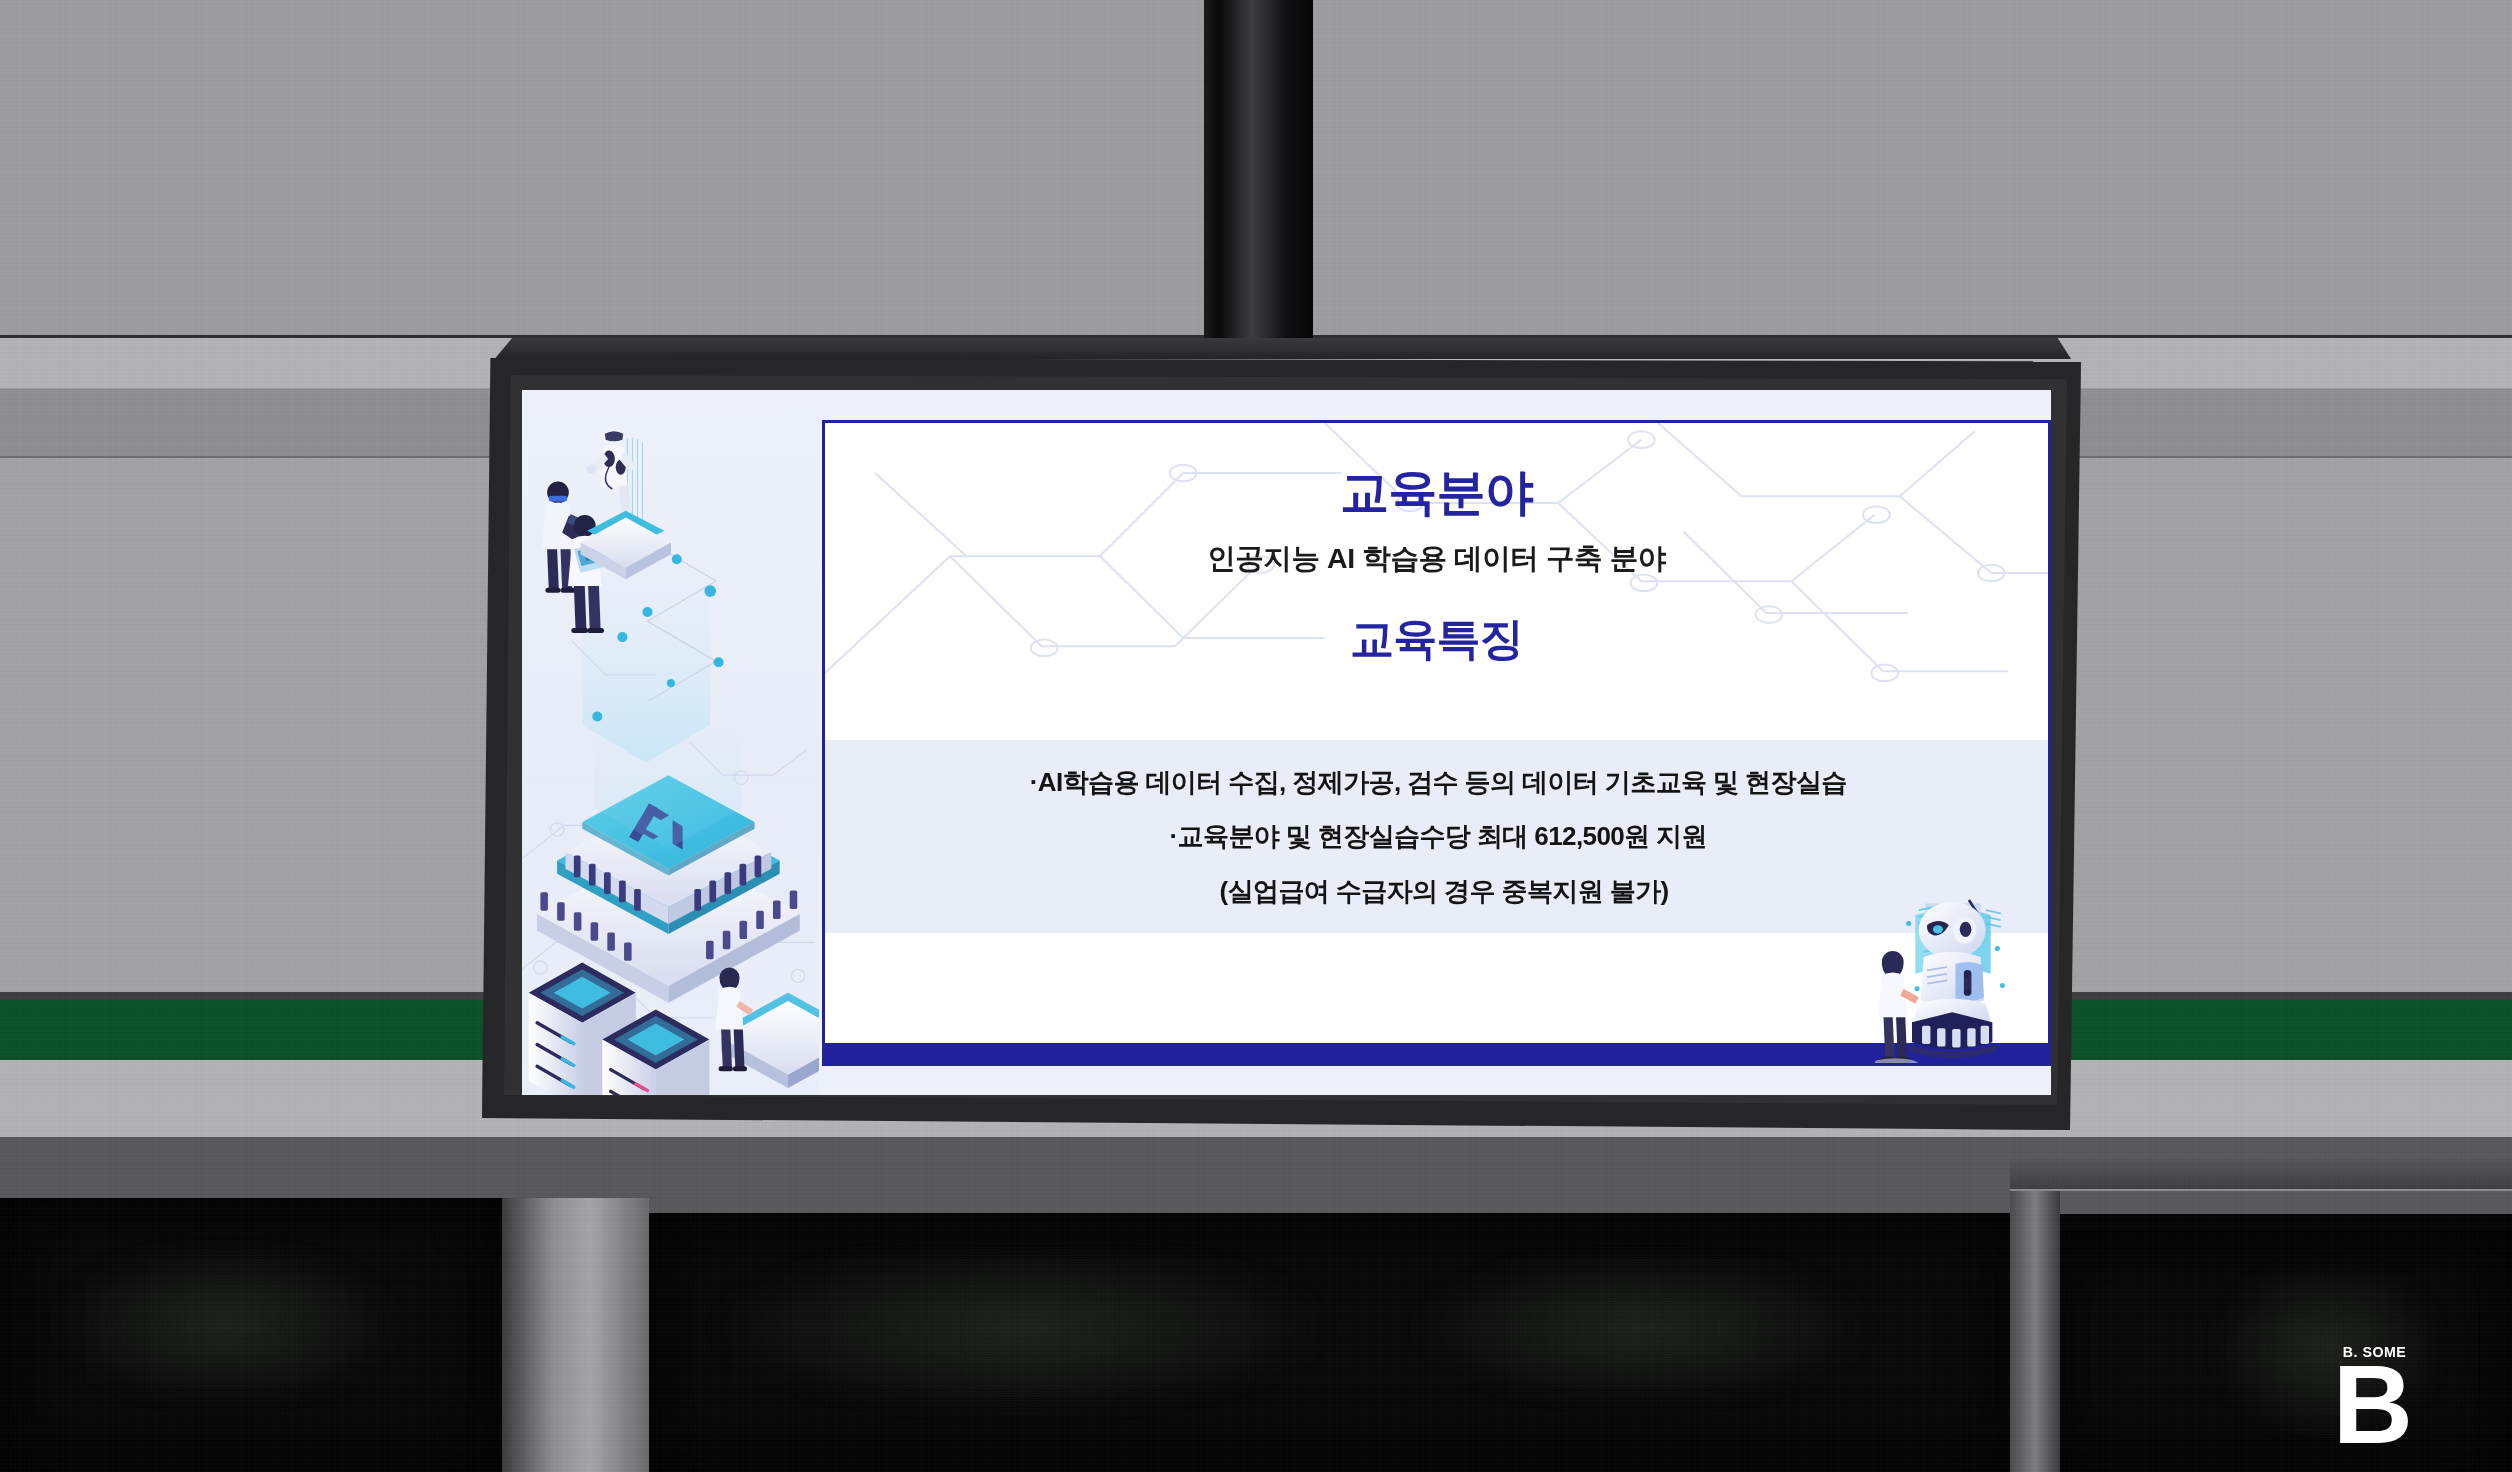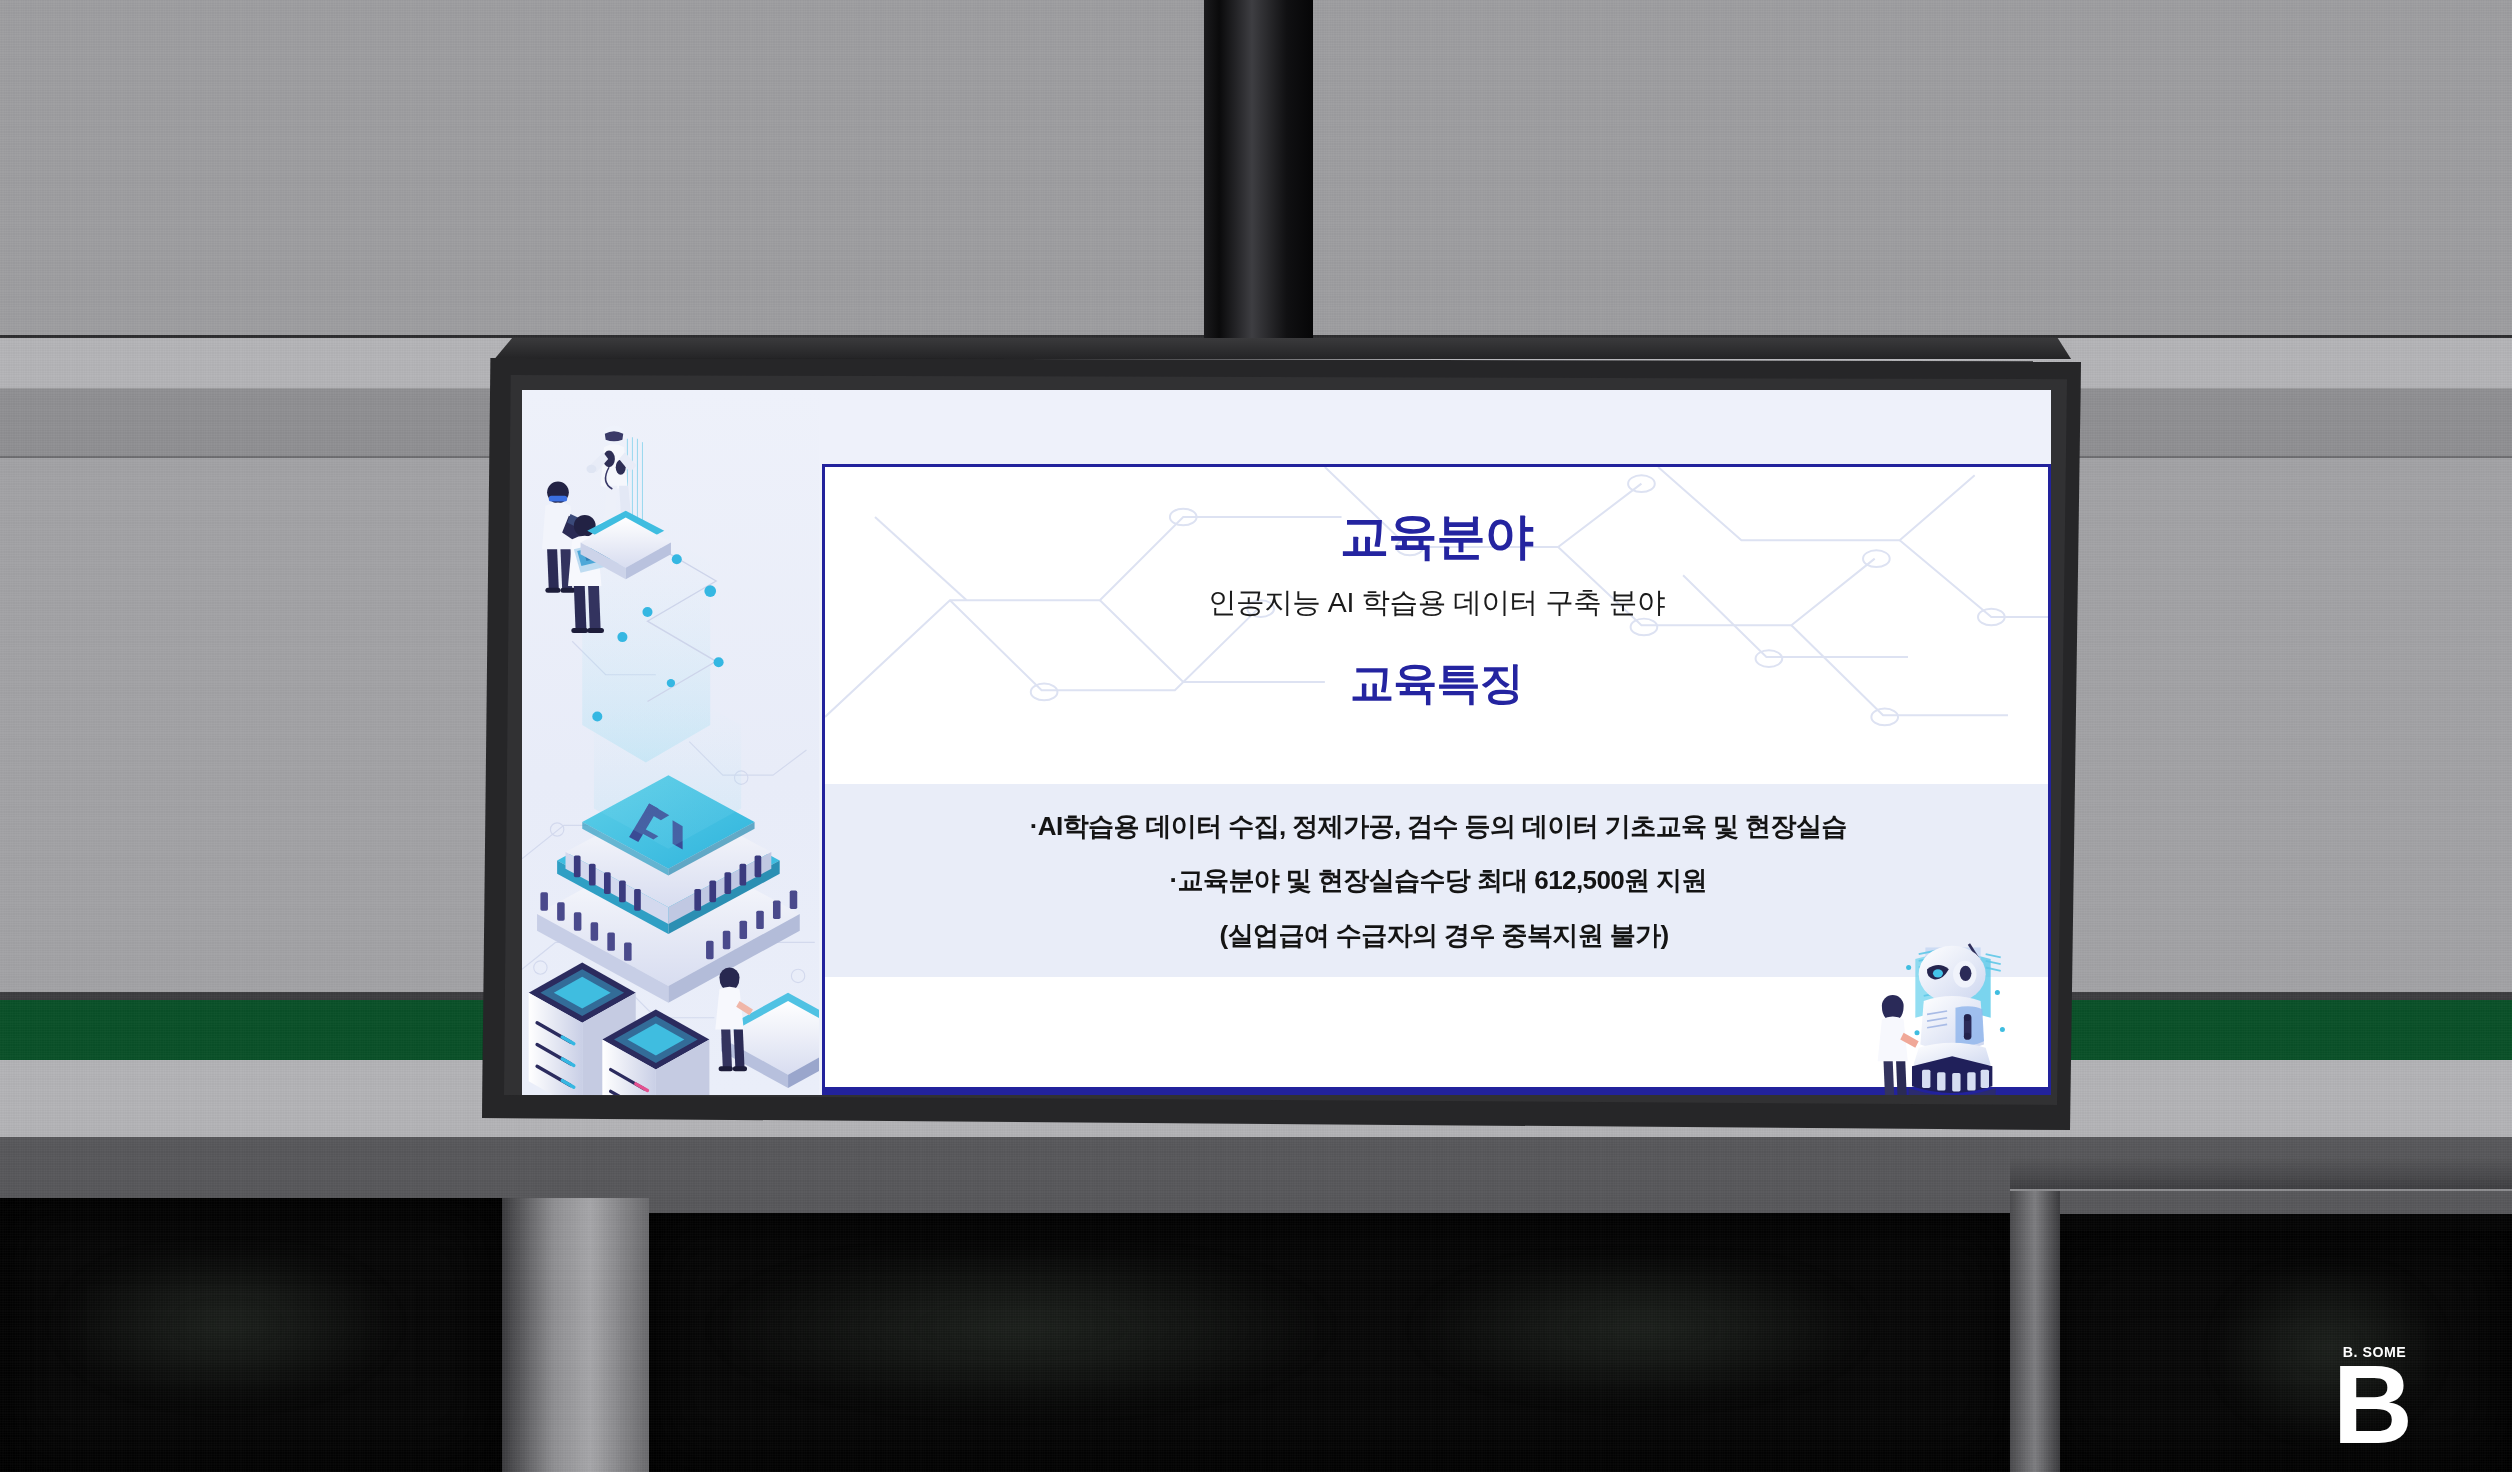--- a/index.html
+++ b/index.html
@@ -125,21 +125,21 @@
   .heading-main {
     color: #2424a0;
     font-size: 49px;
     font-weight: 800;
     letter-spacing: -0.8px;
     line-height: 1.05;
   }
   .subheading {
     color: #1b1b1b;
     font-size: 28.5px;
-    font-weight: 400;
+    font-weight: 700;
     margin-top: 22px;
     letter-spacing: -0.4px;
   }
   .heading-second {
     color: #2424a0;
     font-size: 44px;
     font-weight: 800;
     margin-top: 32px;
     letter-spacing: -0.8px;
   }
@@ -459,21 +459,21 @@
             <g stroke="#e4508f" stroke-width="4" stroke-linecap="round">
               <path d="M136 829 L150 837"></path>
             </g>
             <g stroke="#35b7e2" stroke-width="4" stroke-linecap="round">
               <path d="M136 855 L150 863"></path>
             </g>
           </g>
         </svg>
       </div>
 
-      <div class="card" style="left:300px; top:30px; width:1229px; height:646px;margin-top:44px;">
+      <div class="card" style="left:300px; top:30px; width:1229px; height:646px;">
 
         <svg class="card-circuit" viewBox="0 0 1468 772" preserveAspectRatio="none">
           <g stroke="#dde2f2" stroke-width="2.4" fill="none">
             <path d="M0 300 L150 160 L330 160 L430 60 L620 60"></path>
             <path d="M150 160 L260 268 L420 268 L520 170"></path>
             <path d="M330 160 L430 258 L600 258"></path>
             <path d="M600 0 L700 96 L880 96 L980 20"></path>
             <path d="M880 96 L980 190 L1160 190 L1260 110"></path>
             <path d="M1000 0 L1100 88 L1290 88 L1380 10"></path>
             <path d="M1160 190 L1270 298 L1420 298"></path>

